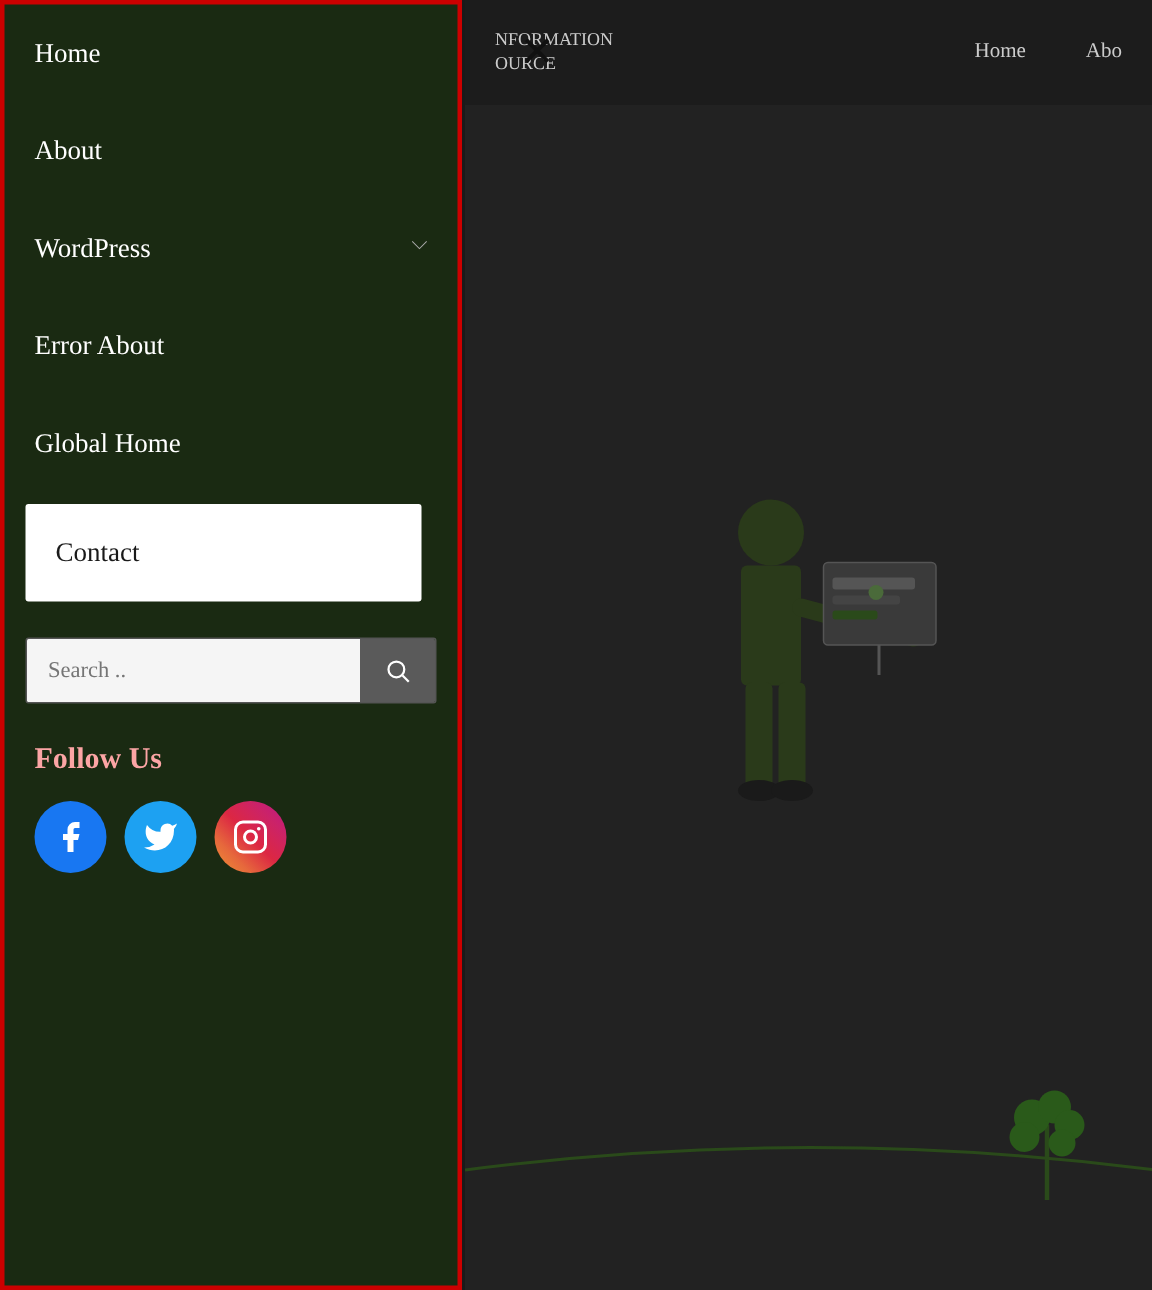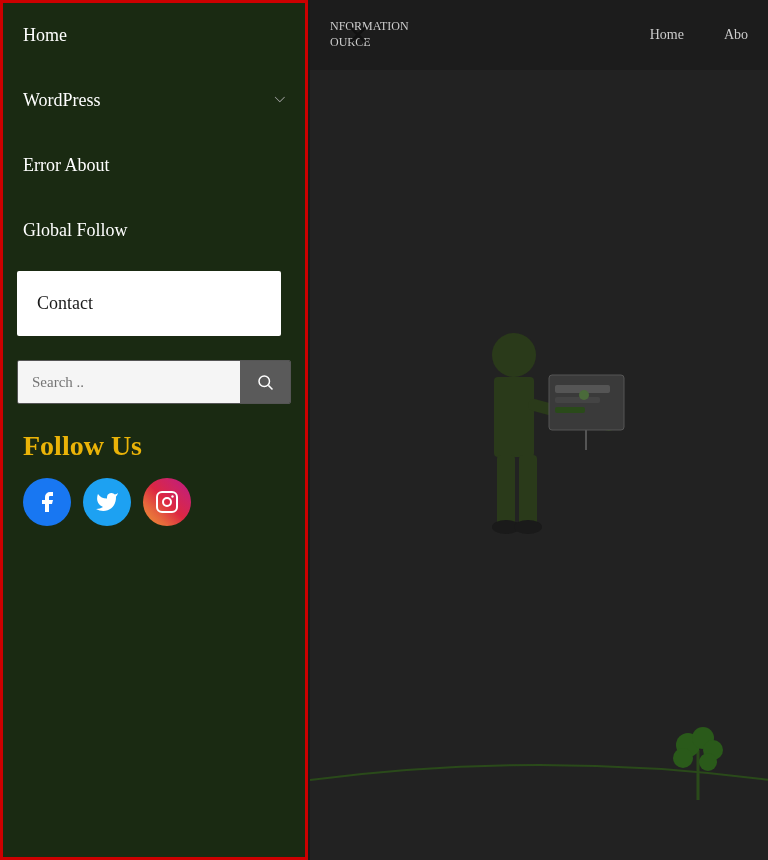--- a/index.html
+++ b/index.html
@@ -162,22 +162,22 @@
       stroke: white;
       stroke-width: 2;
     }
 
     
     .follow-section {
       padding: 16px 20px 10px 20px;
     }
 
     .follow-title {
-      color: #eab308;
-      font-size: 28px;
+      color: #fca5a5;
+      font-size: 20px;
       font-weight: 700;
       margin-bottom: 16px;
     }
 
     .social-icons {
       display: flex;
       gap: 12px;
     }
 
     .social-icon {
@@ -282,37 +282,42 @@
 
 <div class="sidebar">
   <ul class="menu-list">
 
     <li class="menu-item">
       <a class="menu-link" href="#">
         <span>Home</span>
       </a>
     </li>
 
+    <li class="menu-item">
+      <a class="menu-link" href="#">
+        <span>About</span>
+      </a>
+    </li>
 
     <li class="menu-item">
       <a class="menu-link has-dropdown" href="#">
         <span>WordPress</span>
         <span class="chevron-icon">⌵</span>
       </a>
     </li>
 
     <li class="menu-item">
       <a class="menu-link" href="#">
         <span>Error About</span>
       </a>
     </li>
 
     <li class="menu-item">
       <a class="menu-link" href="#">
-        <span>Global Follow</span>
+        <span>Global Home</span>
       </a>
     </li>
 
 
     <li class="menu-item contact-wrapper">
       <a class="menu-link contact-style" href="#">
         <span>Contact</span>
       </a>
     </li>
   </ul>

